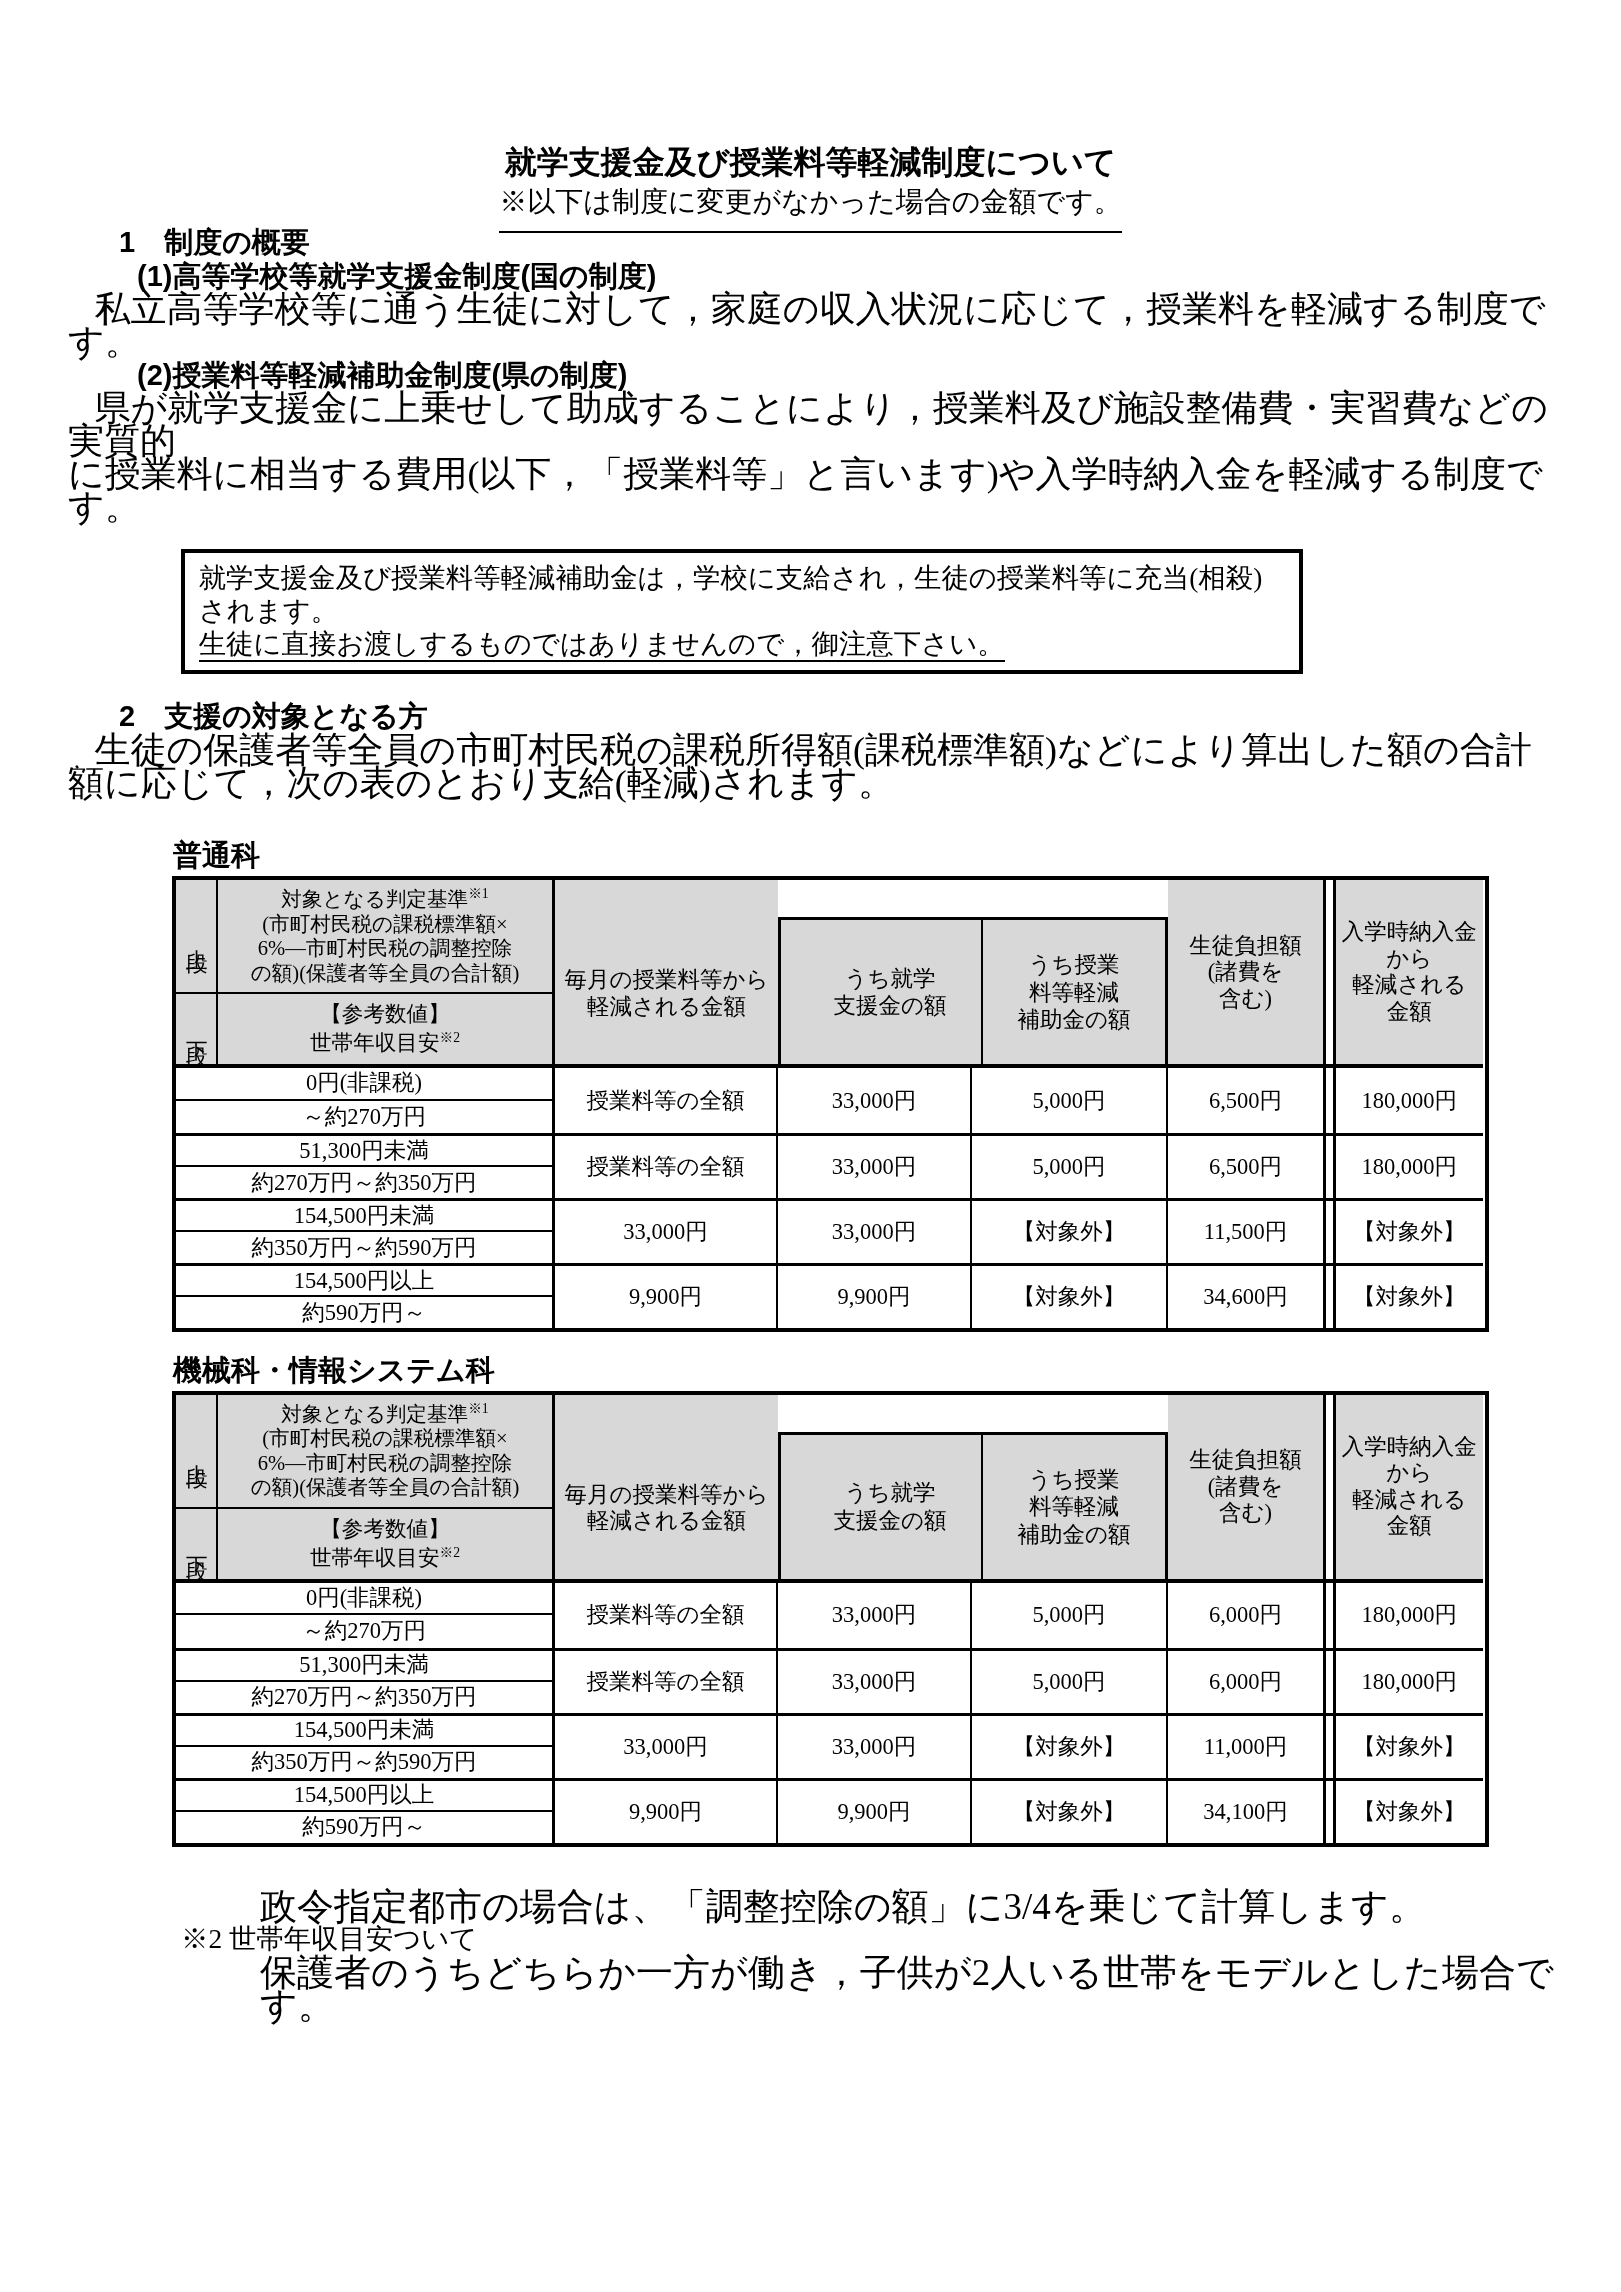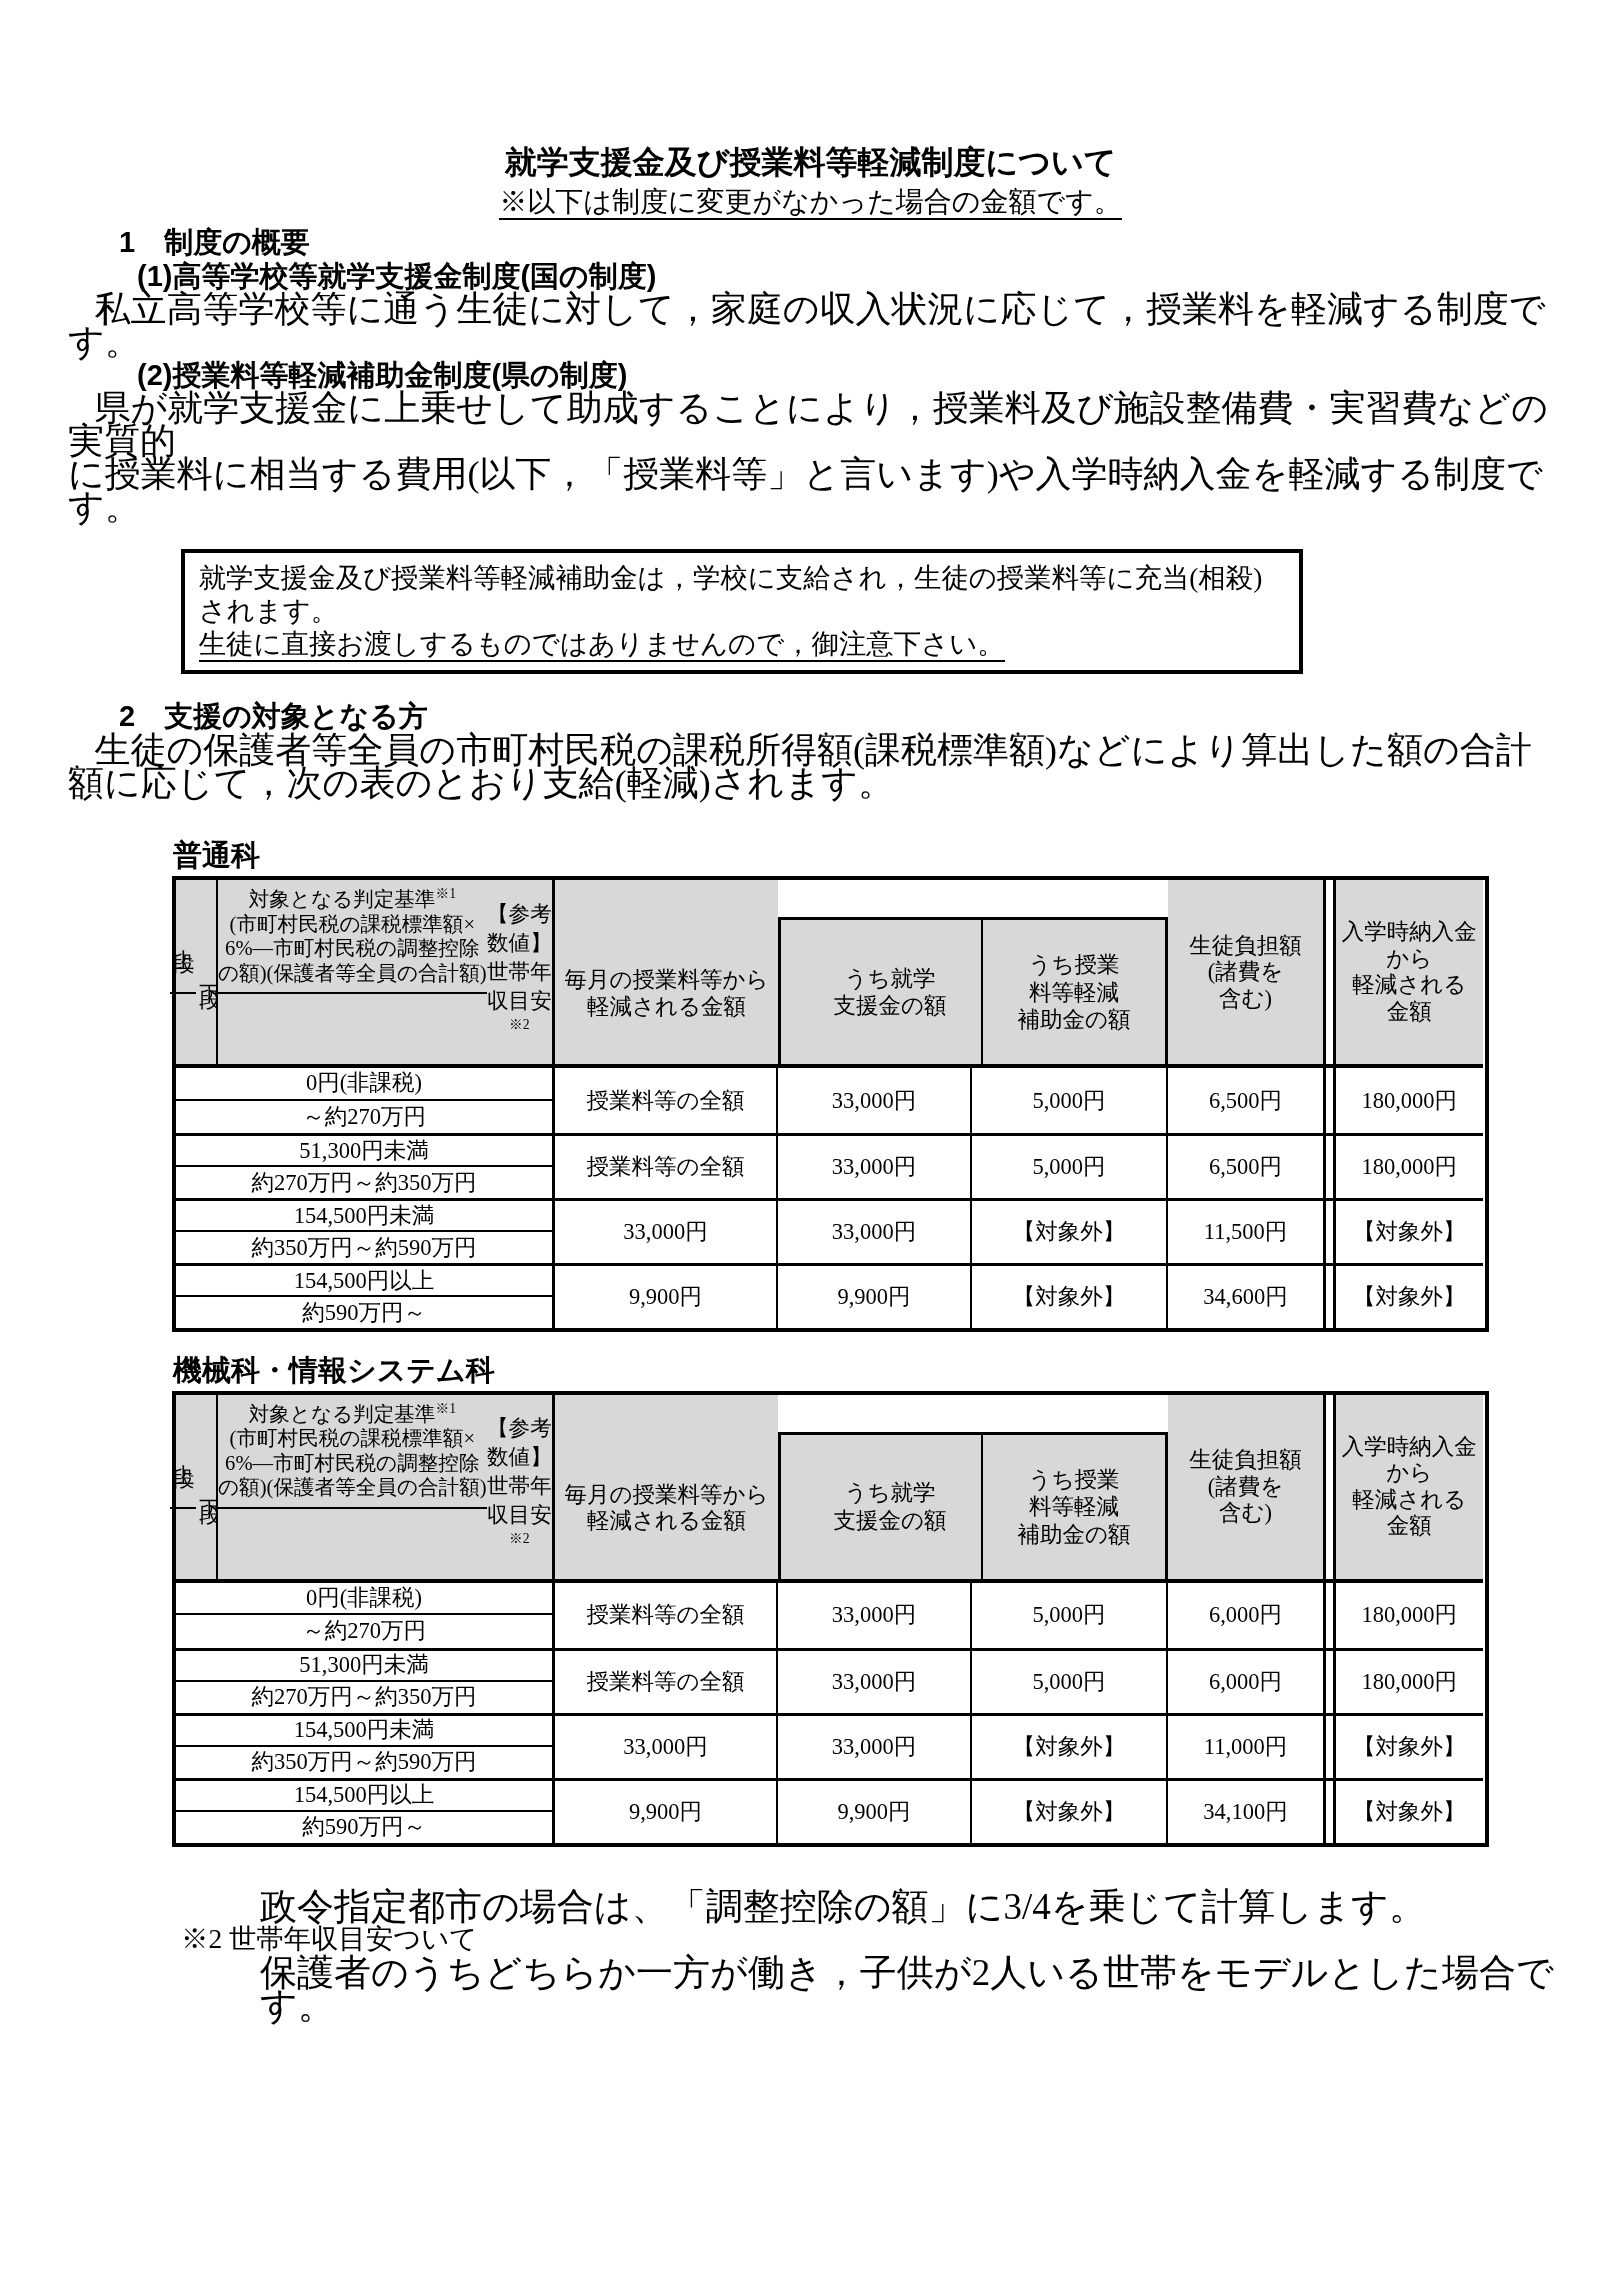--- a/index.html
+++ b/index.html
@@ -4,21 +4,21 @@
 <style>
   :root { --hdr-bg: #d8d8d8; }
   * { margin:0; padding:0; box-sizing:border-box; }
   html,body { background:#fff; }
   body { width:1621px; font-family:"Liberation Serif", serif; color:#000; }
   .page { position:relative; width:1621px; height:2293px; background:#fff; overflow:hidden; padding-top:143px;border-radius:24px; }
 
   
   .doc-title { text-align:center; font-family:"Liberation Sans", sans-serif; font-weight:bold; font-size:32px; line-height:39px; }
   .doc-subtitle { text-align:center; font-size:28px; line-height:35px; margin-top:2px; }
-  .doc-subtitle span { border-bottom:2.9px solid #000; padding-bottom:1px; }
+  .doc-subtitle span { border-bottom:2.9px solid #000; padding-bottom:14px; }
   .h-num  { font-family:"Liberation Sans", sans-serif; font-weight:bold; font-size:29px; line-height:35px; margin-left:119px; margin-top:5.9px; }
   .h-item { font-family:"Liberation Sans", sans-serif; font-weight:bold; font-size:29px; line-height:33px; margin-left:137px; }
   .body-p { font-size:36px; line-height:33px; margin-left:68px; text-indent:26.5px; white-space:pre-line; margin-right:59px; }
 
   
   .notice-box { margin-left:181px; margin-top:25.5px; width:1122px; border:4.9px solid #000; padding:8.8px 13.7px; }
   .notice-box .nline { font-size:27.4px; line-height:33px; }
   .notice-box .nline.u span { border-bottom:2px solid #000; padding-bottom:1px; }
 
   .sec2-h { margin-top:25.5px; }
@@ -32,21 +32,21 @@
     width:1317px; border:4.9px solid #000;
     display:grid;
     grid-template-columns:42px 337px 223px 194px 196px 155px 12.7px 147px;
     grid-template-rows:188px repeat(4, 65px);
     background:#fff;
   }
   .thead, .trow { display:contents; }
   .pre { white-space:pre-line; }
 
   
-  .hc { background:var(--hdr-bg); border-bottom:4.9px solid #000; display:flex; flex-direction:row; align-items:center; justify-content:center; text-align:center; font-size:22.5px; line-height:26.5px; }
+  .hc { background:var(--hdr-bg); border-bottom:4.9px solid #000; display:flex; flex-direction:column; align-items:center; justify-content:center; text-align:center; font-size:22.5px; line-height:26.5px; }
   .hc0 { border-right:2px solid #000; align-items:stretch; }
   .hc0 .seg-top { height:114px; border-bottom:2px solid #000; display:flex; align-items:center; justify-content:center; }
   .hc0 .seg-bot { flex:1; display:flex; align-items:center; justify-content:center; }
   .vert { writing-mode:vertical-rl; text-orientation:upright; font-size:21.6px; letter-spacing:3.9px; }
   .hc1 { border-right:3.9px solid #000; align-items:stretch; }
   .hc1 .seg-top { height:114px; border-bottom:2px solid #000; display:flex; flex-direction:column; align-items:center; justify-content:center; font-size:20.6px; line-height:24.5px; }
   .hc1 .seg-bot { flex:1; display:flex; flex-direction:column; align-items:center; justify-content:center; font-size:21.6px; line-height:29px; }
   sup.fnref { font-size:13.7px; vertical-align:super; line-height:0; }
   .hc2 { padding-top:43px; }
   .subbox { grid-column:span 2; margin-top:37px; border:3.9px solid #000; border-bottom:4.9px solid #000; background:var(--hdr-bg); display:flex;padding-left:18px; }

